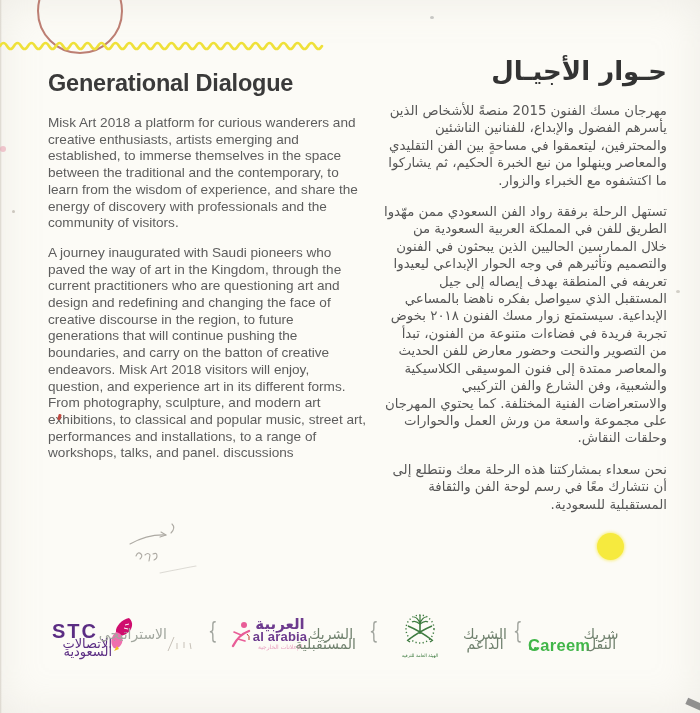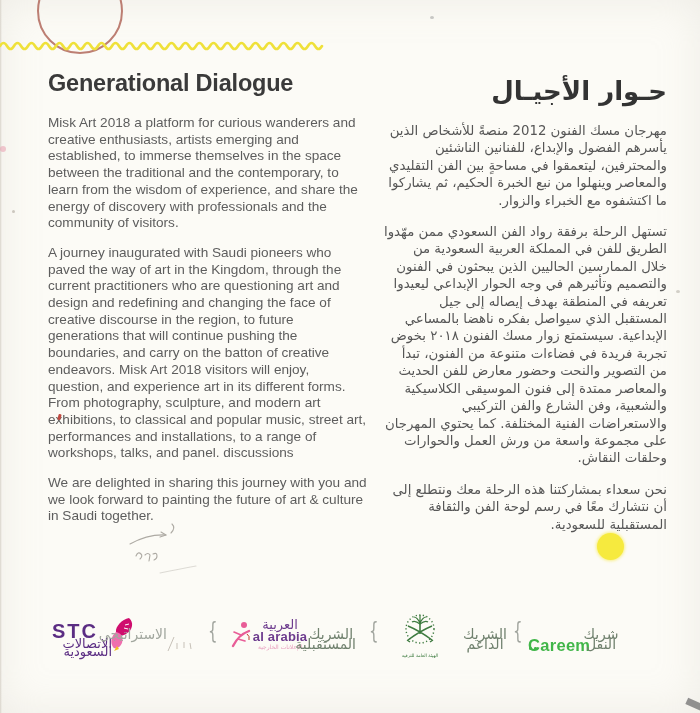--- a/index.html
+++ b/index.html
@@ -29,21 +29,21 @@
   .col-en{position:absolute;left:48px;top:70px;width:320px;}
   .col-en h1{
     margin:0 0 18px 0;font-size:23.5px;font-weight:700;color:#3a3a3a;
     letter-spacing:-.2px;
   }
   .col-en p{
     margin:0 0 13px 0;font-size:13.6px;line-height:16.7px;color:#5d5d5d;
   }
   
   .col-ar{
-    position:absolute;left:384px;top:76px;width:283px;direction:rtl;text-align:right;
+    position:absolute;left:384px;top:56px;width:283px;direction:rtl;text-align:right;
     font-family:"DejaVu Sans",sans-serif;
   }
   .col-ar h1{
     margin:0 0 16px 0;font-size:26px;font-weight:700;color:#333;
   }
   .col-ar p{
     margin:0 0 14px 0;font-size:13.3px;line-height:17.4px;color:#565656;
   }
   
   .sponsors{position:absolute;left:0;top:615px;width:700px;height:70px;}
@@ -59,21 +59,21 @@
   .lbl-strategic{left:129px;top:14px;width:38px;color:#a2a79f;}
   .pencil{left:162px;top:20px;}
   .divider{
     font-size:15px;color:#8a8f88;transform:scaleY(1.5);opacity:.8;
     font-family:"DejaVu Sans",sans-serif;
   }
   .div1{left:208px;top:7px;} .div2{left:369px;top:7px;} .div3{left:513px;top:7px;}
   .alarabia{left:230px;top:3px;width:78px;}
   .alarabia .icon{position:absolute;left:0;top:2px;}
   .alarabia .txt{position:absolute;left:22px;top:0;width:56px;text-align:center;color:#6d3b8e;}
-  .alarabia .ar{font-family:"DejaVu Sans",sans-serif;font-size:13px;font-weight:400;line-height:13px;direction:rtl;}
+  .alarabia .ar{font-family:"DejaVu Sans",sans-serif;font-size:15px;font-weight:700;line-height:13px;direction:rtl;}
   .alarabia .lat{font-size:13px;font-weight:700;line-height:12px;letter-spacing:.2px;}
   .alarabia .sub{font-family:"DejaVu Sans",sans-serif;font-size:6px;color:#e8a0bf;direction:rtl;line-height:7px;}
   .lbl-platinum{left:306px;top:14px;width:50px;}
   .emblem{left:395px;top:-2px;width:50px;text-align:center;}
   .emblem .sub{font-family:"DejaVu Sans",sans-serif;font-size:4.5px;color:#3d7a3f;direction:rtl;line-height:5px;}
   .lbl-support{left:463px;top:14px;width:44px;}
   .careem{left:528px;top:21px;color:#41b649;font-size:16.5px;font-weight:700;letter-spacing:.3px;}
   .careem .cwrap{position:relative;display:inline-block;}
   .careem .dots{position:absolute;left:1px;top:-4px;width:10px;height:3px;}
   .careem .dots i{position:absolute;width:2.6px;height:2.6px;border-radius:50%;background:#41b649;display:block;}
@@ -89,26 +89,25 @@
   <div class="edge-shade"></div>
   <div class="scan-circle"></div>
   <svg class="wavy" width="324" height="14" viewBox="0 0 324 14">
     <path d="M0,8 Q3.5,2 7,8 T14,8 T21,8 T28,8 T35,8 T42,8 T49,8 T56,8 T63,8 T70,8 T77,8 T84,8 T91,8 T98,8 T105,8 T112,8 T119,8 T126,8 T133,8 T140,8 T147,8 T154,8 T161,8 T168,8 T175,8 T182,8 T189,8 T196,8 T203,8 T210,8 T217,8 T224,8 T231,8 T238,8 T245,8 T252,8 T259,8 T266,8 T273,8 T280,8 T287,8 T294,8 T301,8 T308,8 T315,8 T322,8" fill="none" stroke="#efe13a" stroke-width="2.6" stroke-linecap="round"></path>
   </svg>
 
   <div class="col-en">
     <h1>Generational Dialogue</h1>
     <p>Misk Art 2018 a platform for curious wanderers and creative enthusiasts, artists emerging and established, to immerse themselves in the space between the traditional and the contemporary, to learn from the wisdom of experience, and share the energy of discovery with professionals and the community of visitors.</p>
     <p>A journey inaugurated with Saudi pioneers who paved the way of art in the Kingdom, through the current practitioners who are questioning art and design and redefining and changing the face of creative discourse in the region, to future generations that will continue pushing the boundaries, and carry on the batton of creative endeavors. Misk Art 2018 visitors will enjoy, question, and experience art in its different forms. From photography, sculpture, and modern art exhibitions, to classical and popular music, street art, performances and installations, to a range of workshops, talks, and panel. discussions</p>
-    <p>We are delighted in sharing this journey with you and we look forward to painting the future of art &amp; culture in Saudi together.</p>
   </div>
 
   <div class="col-ar" dir="rtl">
     <h1>حـوار الأجيـال</h1>
-    <p>مهرجان مسك الفنون 2012 منصةً للأشخاص الذين يأسرهم الفضول والإبداع، للفنانين الناشئين والمحترفين، ليتعمقوا في مساحةٍ بين الفن التقليدي والمعاصر وينهلوا من نبع الخبرة الحكيم، ثم يشاركوا ما اكتشفوه مع الخبراء والزوار.</p>
+    <p>مهرجان مسك الفنون 2015 منصةً للأشخاص الذين يأسرهم الفضول والإبداع، للفنانين الناشئين والمحترفين، ليتعمقوا في مساحةٍ بين الفن التقليدي والمعاصر وينهلوا من نبع الخبرة الحكيم، ثم يشاركوا ما اكتشفوه مع الخبراء والزوار.</p>
     <p>تستهل الرحلة برفقة رواد الفن السعودي ممن مهّدوا الطريق للفن في المملكة العربية السعودية من خلال الممارسين الحاليين الذين يبحثون في الفنون والتصميم وتأثيرهم في وجه الحوار الإبداعي ليعيدوا تعريفه في المنطقة بهدف إيصاله إلى جيل المستقبل الذي سيواصل بفكره ناهضا بالمساعي الإبداعية. سيستمتع زوار مسك الفنون ٢٠١٨ بخوض تجربة فريدة في فضاءات متنوعة من الفنون، تبدأ من التصوير والنحت وحضور معارض للفن الحديث والمعاصر ممتدة إلى فنون الموسيقى الكلاسيكية والشعبية، وفن الشارع والفن التركيبي والاستعراضات الفنية المختلفة. كما يحتوي المهرجان على مجموعة واسعة من ورش العمل والحوارات وحلقات النقاش.</p>
     <p>نحن سعداء بمشاركتنا هذه الرحلة معك ونتطلع إلى أن نتشارك معًا في رسم لوحة الفن والثقافة المستقبلية للسعودية.</p>
   </div>
 
   <svg class="doodle" width="86" height="62" viewBox="0 0 86 62">
     <g fill="none" stroke="#9a968f" stroke-width="1.1" opacity=".8" stroke-linecap="round">
       <path d="M14,30 Q32,20 50,21"></path>
       <path d="M50,21 l-5,-3 M50,21 l-6,2"></path>
       <path d="M56,10 q4,4 -1,9"></path>
       <path d="M20,42 q2,-5 5,-2 q2,2 -1,5"></path>

